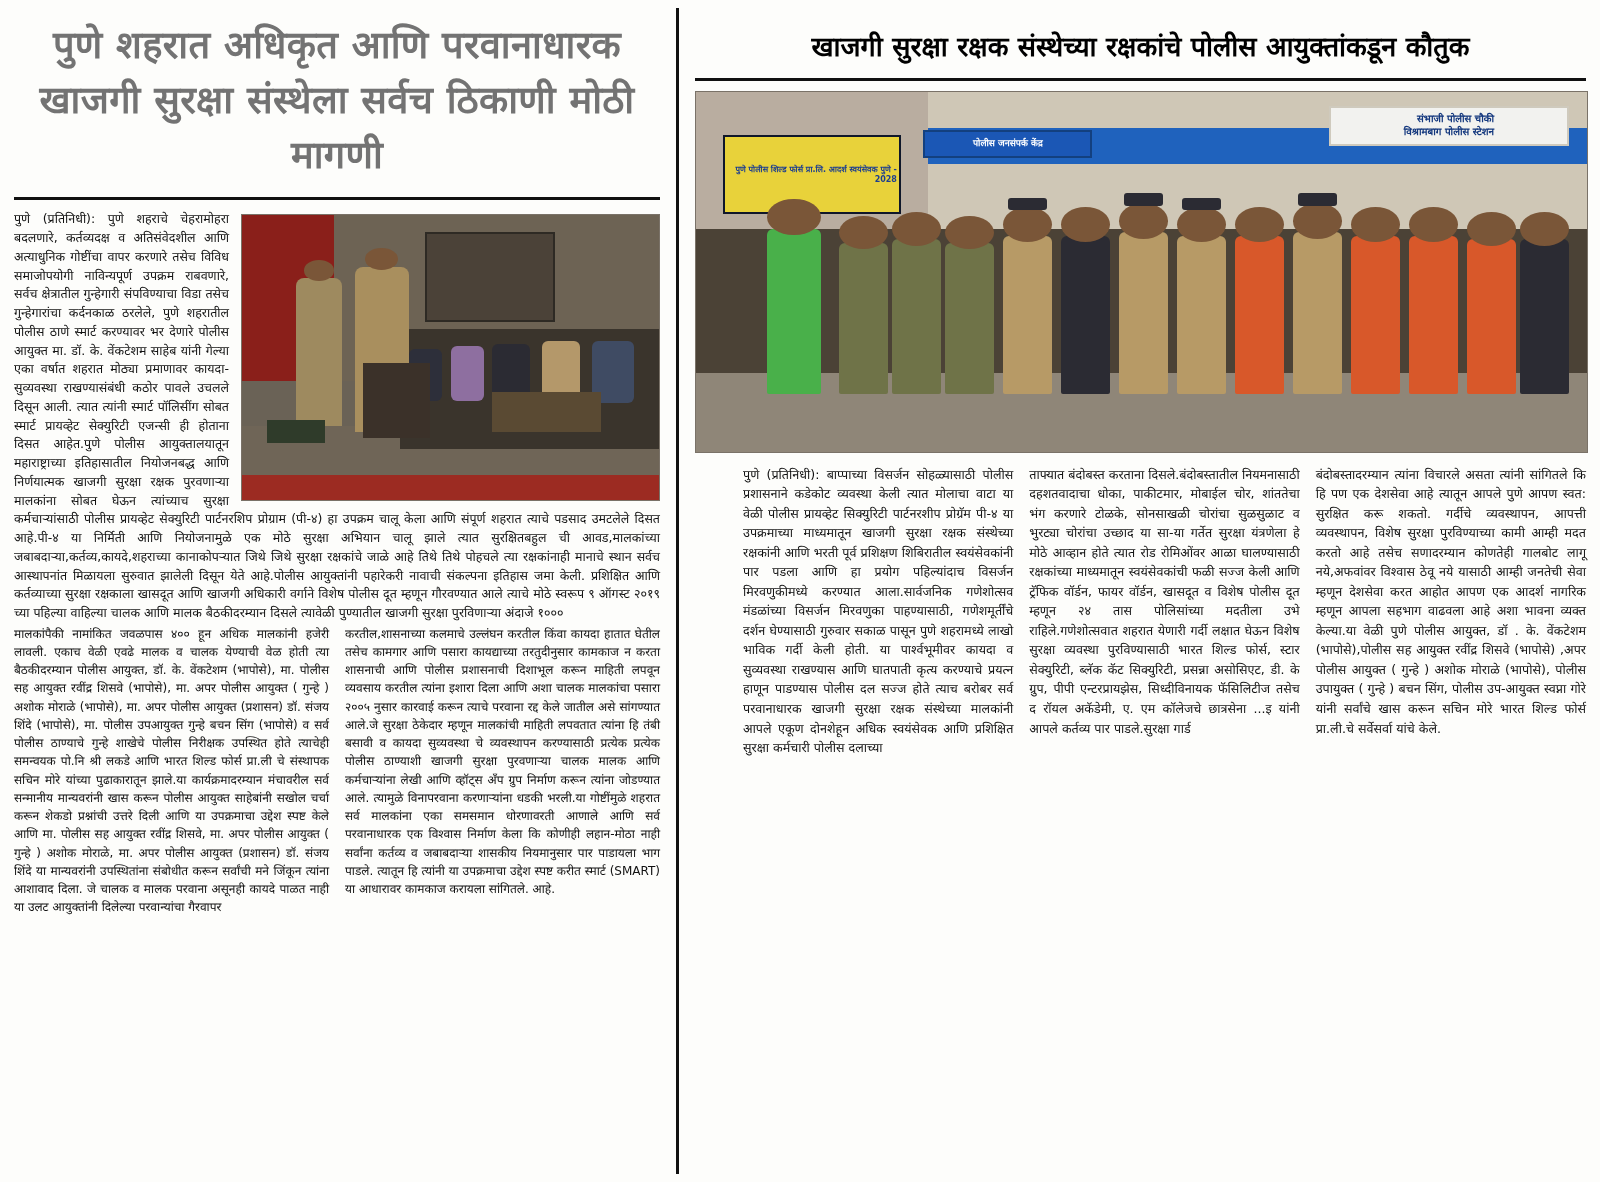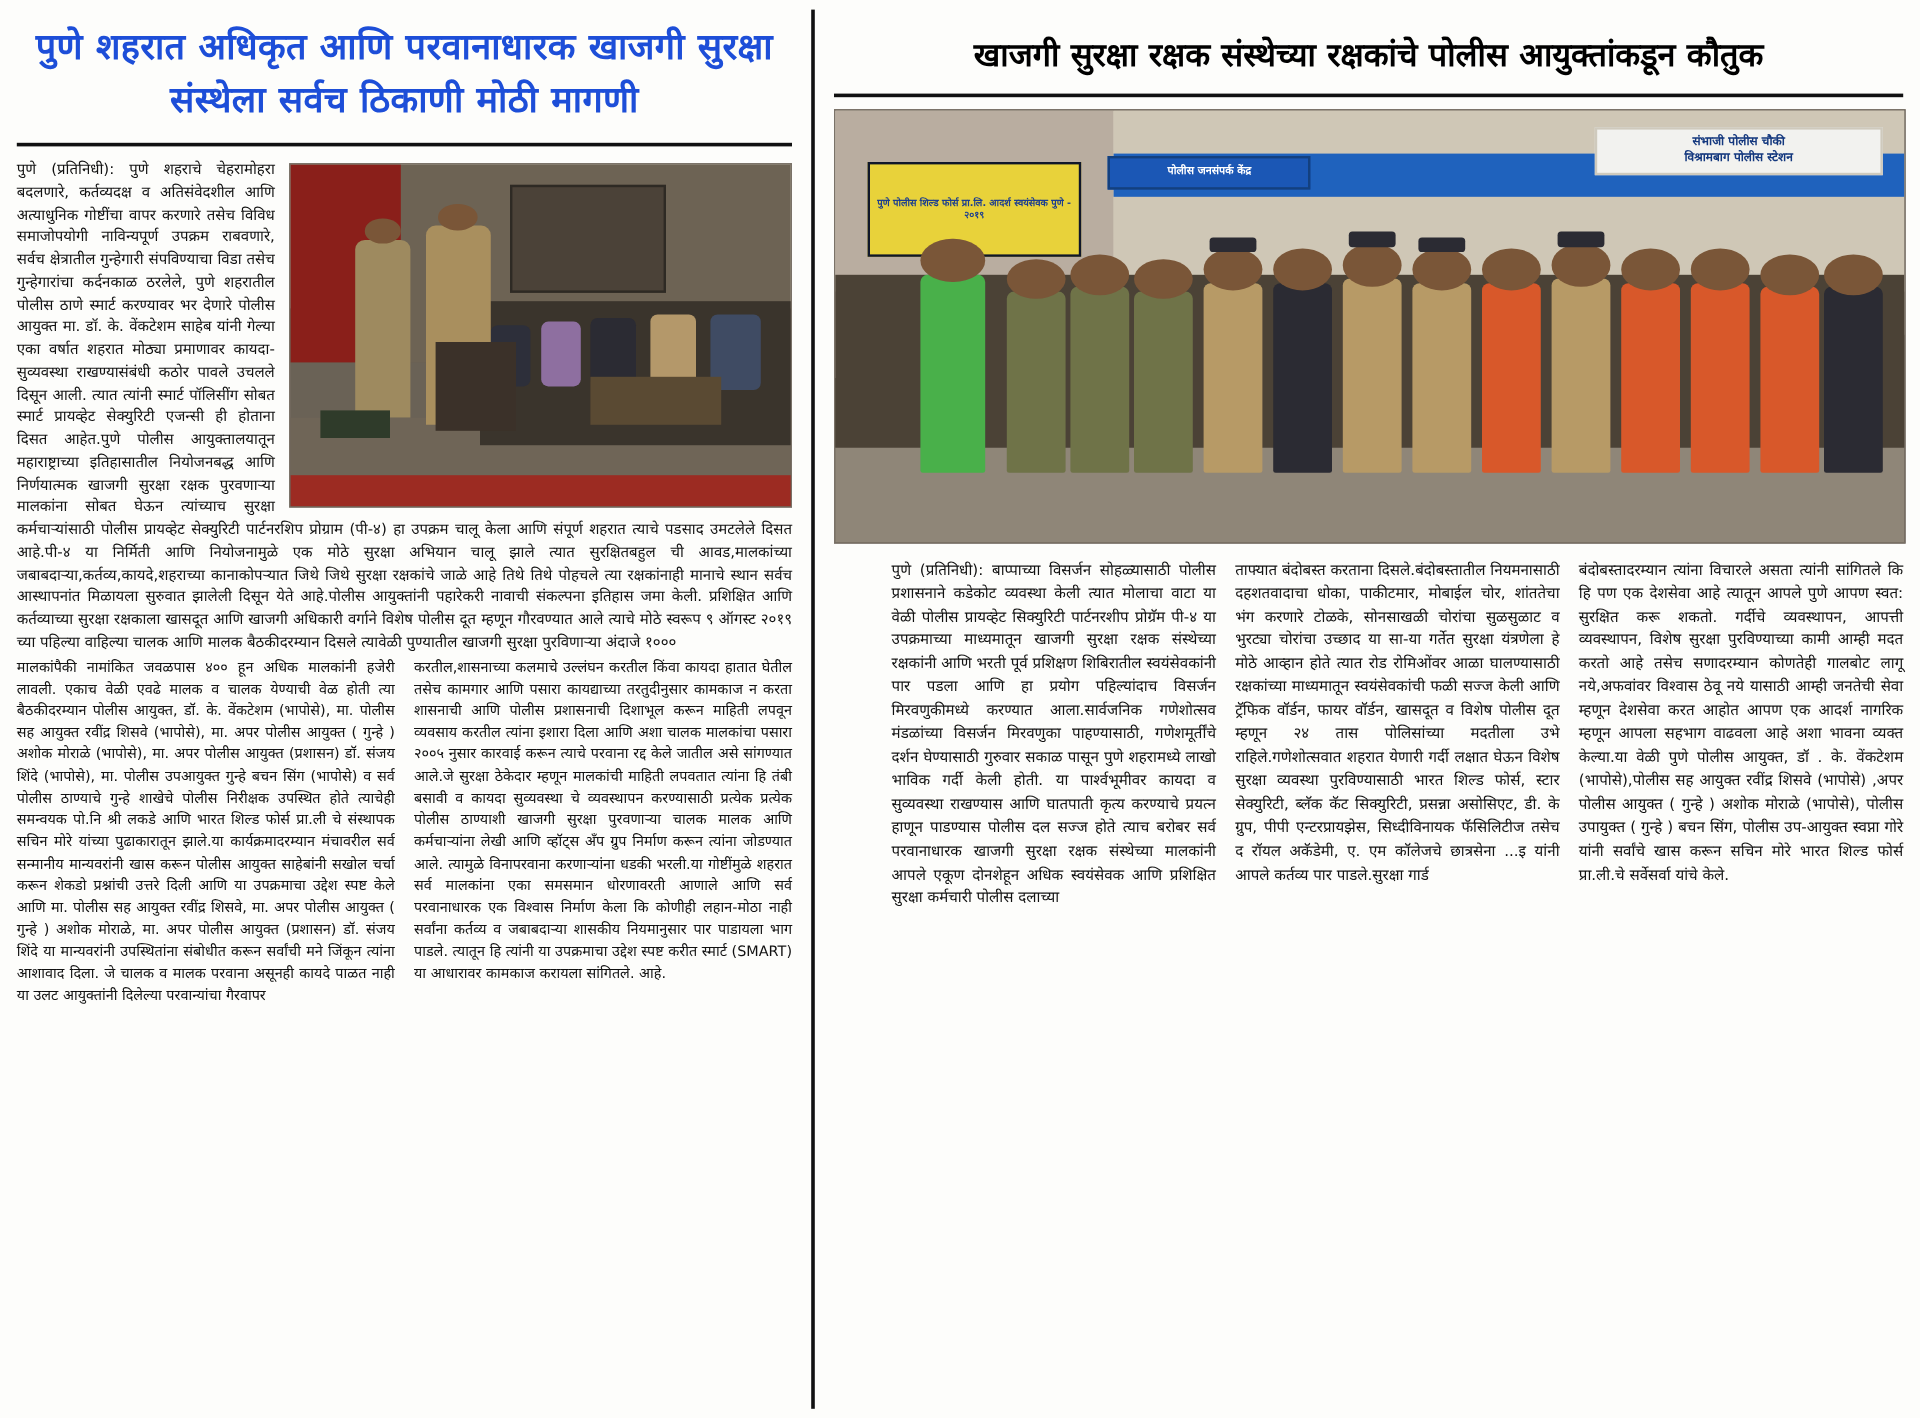--- a/index.html
+++ b/index.html
@@ -30,26 +30,26 @@
   }
   .article-right{
     flex:1;
     padding:26px 14px 6px 10px;
     box-sizing:border-box;
     position:relative;
   }
   .headline-left{
     font-family:"DejaVu Sans", sans-serif;
     font-weight:bold;
-    font-size:30px;
+    font-size:38px;
     line-height:1.45;
     letter-spacing:0.3px;
     text-align:center;
     margin:4px 6px 14px 6px;
-    color:#1d4ed8;
+    color:#737373;
   }
   .headline-right{
     font-family:"DejaVu Sans", sans-serif;
     font-weight:bold;
     font-size:27px;
     line-height:1.4;
     text-align:center;
     margin:2px 2px 12px 2px;
     color:#000;
   }
@@ -98,21 +98,21 @@
     text-align:justify;
   }
   .lead{font-weight:normal;}
   .para{margin:0 0 2px 0;}
   
   .sky{position:absolute;left:0;top:0;right:0;height:42%;background:linear-gradient(#d9d3c6,#cfc8b8);}
   .wallA{position:absolute;left:0;top:0;width:26%;height:62%;background:#b9ada0;}
   .wallB{position:absolute;left:26%;top:0;right:0;height:52%;background:#cfc7b6;}
   .banner{
     position:absolute;background:#e8d23a;border:2px solid #0f172a;
-    color:#1d3f8f;font-weight:bold;font-size:9px;text-align:center;
+    color:#1d3f8f;font-weight:bold;font-size:9px;text-align:right;
     display:flex;align-items:center;justify-content:center;line-height:1.25;
     padding:2px;box-sizing:border-box;overflow:hidden;
   }
   .banner.blue{background:#1b57b5;border-color:#13407f;color:#fff;}
   .banner.white{background:#f2f2ef;border-color:#cfcabd;color:#14387e;}
   .person{position:absolute;bottom:16%;border-radius:6px 6px 2px 2px;}
   .redcarpet{position:absolute;left:0;right:0;bottom:0;height:9%;background:#9c2b22;}
   .podium{position:absolute;background:#3b3129;}
   .figure-khaki{background:#b79a66;}
   .figure-dark{background:#2b2b33;}
@@ -182,21 +182,21 @@
     <div class="rule"></div>
 
     <div class="photo photo-right">
       <div class="sky"></div>
       <div class="wallA"></div>
       <div class="wallB"></div>
       <div style="position:absolute;left:26%;top:10%;width:74%;height:10%;background:#1f62bd;"></div>
 
       <div class="banner" style="left:3%;top:12%;width:20%;height:22%;font-size:8px;">पुणे पोलीस शिल्ड फोर्स प्रा.लि.
 आदर्श स्वयंसेवक
-पुणे - २०१९</div>
+पुणे - 2028</div>
       <div class="banner blue" style="left:25.5%;top:10.5%;width:19%;height:8%;font-size:9px;">पोलीस जनसंपर्क केंद्र</div>
       <div class="banner white" style="left:71%;top:4%;width:27%;height:11%;font-size:10px;white-space:pre-line;">संभाजी पोलीस चौकी
 विश्रामबाग पोलीस स्टेशन</div>
 
       <div style="position:absolute;left:0;right:0;bottom:0;height:22%;background:#8f8678;"></div>
 
       <div style="position:absolute;left:0;right:0;bottom:22%;height:40%;background:#4b4236;"></div>
 
       <div class="person figure-green" style="left:8%;width:6%;height:46%;">
           <span class="head"></span>

